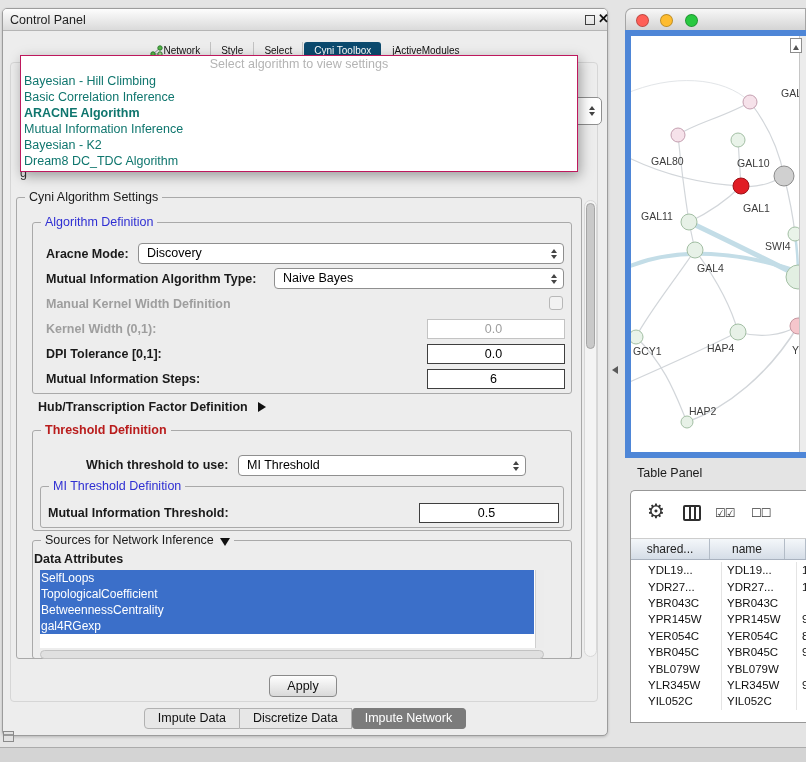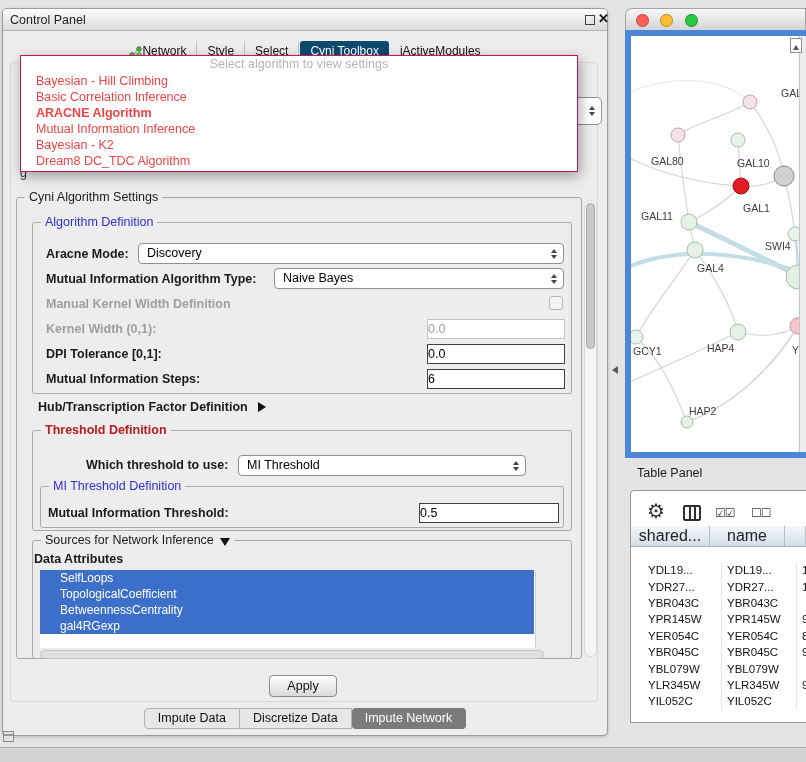--- a/index.html
+++ b/index.html
@@ -11,57 +11,57 @@
   .control-panel{position:absolute;left:2px;top:8px;width:606px;height:728px;background:#ededed;
     border:1px solid #9c9c9c;border-radius:5px;box-shadow:0 1px 3px rgba(0,0,0,.2)}
   .cp-titlebar{position:absolute;left:3px;top:9px;width:604px;height:22px;
     background:linear-gradient(#fdfdfd,#dadada);border-bottom:1px solid #b5b5b5;border-radius:4px 4px 0 0}
   .cp-title{position:absolute;left:10px;top:13px;font-size:12.5px;color:#222}
   .float-icon{position:absolute;left:585px;top:15px;width:10px;height:10px;border:1.5px solid #3f3f3f;background:transparent}
   .close-icon{position:absolute;left:598px;top:11px;font-size:13px;font-weight:bold;color:#111}
   .cp-inner{position:absolute;left:10px;top:62px;width:588px;height:640px;background:#ededed;border:1px solid #d6d6d6;border-radius:4px}
 
   .cp-tabs{position:absolute;left:3px;top:40px;width:604px;height:21px;display:flex;justify-content:center;align-items:center}
-  .tab{font-size:12px;color:#111;padding:3px 10px;border-right:1px solid #c2c2c2;display:flex;align-items:flex-end;white-space:nowrap}
+  .tab{font-size:10px;color:#111;padding:3px 10px;border-right:1px solid #c2c2c2;display:flex;align-items:flex-start;white-space:nowrap}
   .tab.last{border-right:none}
   .tab.selected{background:#0c4a6e;color:#fff;border-radius:3px;border-right:none;margin:4px 1px}
 
   
   .popup{position:absolute;left:20px;top:55px;width:558px;height:117px;background:#fff;border:1px solid #be185d;
     box-shadow:2px 4px 12px rgba(0,0,0,.35);z-index:30;font-size:12.5px}
   .popup .ph{height:17px;line-height:17px;text-align:center;color:#b4b4b4}
-  .popup .it{height:16px;line-height:16px;padding-left:15px;color:#ef4444;white-space:nowrap}
+  .popup .it{height:16px;line-height:16px;padding-left:3px;color:#0f766e;white-space:nowrap}
   .popup .it.sel{font-weight:bold}
 
   
   .remnant{position:absolute;left:520px;top:97px;width:82px;height:28px;background:#fff;border:1px solid #8f8f8f;border-radius:5px;z-index:6}
   .fragment{position:absolute;left:20px;top:166px;font-size:12.5px;color:#333;z-index:2}
 
   
   .fs{position:absolute;border:1px solid #a9a9a9;border-radius:3px;z-index:3}
   .legend{position:absolute;top:-8px;left:8px;background:#ededed;padding:0 4px;font-size:12.5px;color:#1a1a1a;white-space:nowrap}
   .legend.blue{color:#2f2fd3;font-weight:normal}
   .legend.green{color:#b91c1c;font-weight:bold}
   .lbl{position:absolute;font-size:12.5px;font-weight:bold;color:#1a1a1a;white-space:nowrap;z-index:4}
   .lbl.dis{color:#9e9e9e}
   .combo{position:absolute;height:21px;background:#fff;border:1px solid #8f8f8f;border-radius:4px;
     font-size:12.5px;line-height:19px;padding-left:8px;color:#000;z-index:4}
   .stepper{position:absolute;right:6px;top:0;height:100%;display:flex;flex-direction:column;justify-content:center;gap:2px}
   .stepper i{display:block;width:0;height:0;border-left:3.5px solid transparent;border-right:3.5px solid transparent}
   .stepper .up{border-bottom:4px solid #444}
   .stepper .dn{border-top:4px solid #444}
   .field{position:absolute;height:20px;background:#fff;border:1px solid #3f3f3f;font-size:12.5px;line-height:18px;
-    text-align:left;padding-right:5px;color:#000;z-index:4}
+    text-align:center;padding-right:5px;color:#000;z-index:4}
   .field.dis{border:1px solid #c3c3c3;color:#9e9e9e}
   .checkbox{position:absolute;width:14px;height:14px;background:#f2f2f2;border:1px solid #b8b8b8;border-radius:3px;z-index:4}
   .tri-r{display:inline-block;width:0;height:0;border-left:8px solid #111;border-top:5.5px solid transparent;border-bottom:5.5px solid transparent;margin-left:10px;vertical-align:-1px}
   .tri-d{display:inline-block;width:0;height:0;border-top:8px solid #111;border-left:5.5px solid transparent;border-right:5.5px solid transparent;margin-left:6px;vertical-align:-2px}
 
   .listbox{position:absolute;left:40px;top:570px;width:504px;height:78px;background:#fff;overflow:hidden;z-index:4}
-  .listbox .lrow{height:16px;line-height:16px;padding-left:20px;font-size:12px;color:#fff;background:#3b6fc9;margin-right:10px;white-space:nowrap}
+  .listbox .lrow{height:16px;line-height:16px;padding-left:1px;font-size:12px;color:#fff;background:#3b6fc9;margin-right:10px;white-space:nowrap}
   .list-vscroll{position:absolute;right:0;top:0;width:9px;height:100%;background:#ececec;border-left:1px solid #d0d0d0}
   .hscroll{position:absolute;left:40px;top:650px;width:504px;height:9px;background:#e0e0e0;border:1px solid #c2c2c2;border-radius:5px;z-index:4}
 
   .sb-track{position:absolute;left:584px;top:200px;width:13px;height:457px;background:#f4f4f4;border:1px solid #d8d8d8;border-radius:7px;z-index:4}
   .sb-thumb{position:absolute;left:1px;top:2px;width:9px;height:146px;background:#c9c9c9;border:1px solid #a5a5a5;border-radius:6px}
 
   .btn-apply{position:absolute;left:269px;top:675px;width:68px;height:22px;border:1px solid #8a8a8a;border-radius:4px;
     background:linear-gradient(#fefefe,#d9d9d9);font-size:12.5px;color:#111;text-align:center;line-height:20px;z-index:4}
 
   .bottom-tabs{position:absolute;left:3px;top:708px;width:604px;display:flex;justify-content:center;z-index:4}
@@ -83,22 +83,22 @@
 
   
   .tp-title{position:absolute;left:637px;top:466px;font-size:12.5px;color:#1a1a1a}
   .table-panel{position:absolute;left:630px;top:490px;width:176px;height:233px;background:#fff;
     border:1px solid #979797;border-right:none;border-radius:5px 0 0 0;overflow:hidden}
   .tp-toolbar{position:absolute;left:0;top:0;width:100%;height:48px;border-bottom:1px solid #cdcdcd}
   .gear{position:absolute;left:16px;top:8px;font-size:20px;color:#333}
   .cols-icon{position:absolute;left:52px;top:14px;width:18px;height:16px;border:2px solid #2e2e2e;border-radius:2px}
   .cols-icon i{position:absolute;top:0;bottom:0;width:2px;background:#2e2e2e}
   .checks{position:absolute;top:15px;font-size:12px;letter-spacing:-1px;color:#3a3a3a;white-space:nowrap}
-  .tp-header{position:absolute;left:0;top:35px;width:100%;height:21px;display:flex;
-    background:linear-gradient(#f4f7fa,#d5dde7);border-bottom:1px solid #a9b2bf;font-size:16px;color:#222}
+  .tp-header{position:absolute;left:0;top:48px;width:100%;height:21px;display:flex;
+    background:linear-gradient(#f4f7fa,#d5dde7);border-bottom:1px solid #a9b2bf;font-size:12px;color:#222}
   .tp-header>div{display:flex;align-items:center;justify-content:center;border-right:1px solid #b3bcc7;overflow:hidden;white-space:nowrap}
   .tp-rows{position:absolute;left:12px;top:71px;width:100%}
   .tp-row{display:flex;height:16.4px;font-size:11.5px;color:#111}
   .tp-row>div{overflow:hidden;white-space:nowrap;padding-left:5px;border-right:1px solid #e4e4e4;display:flex;align-items:center}
   .c1{width:79px}.c2{width:75px}.c3{flex:1}
 
   
   .splitter{position:absolute;left:612px;top:366px;width:0;height:0;border-right:6px solid #5a5a5a;
     border-top:4px solid transparent;border-bottom:4px solid transparent}
   .bottom-strip{position:absolute;left:0;top:747px;width:806px;height:15px;background:#d4d4d4;border-top:1px solid #ababab}

